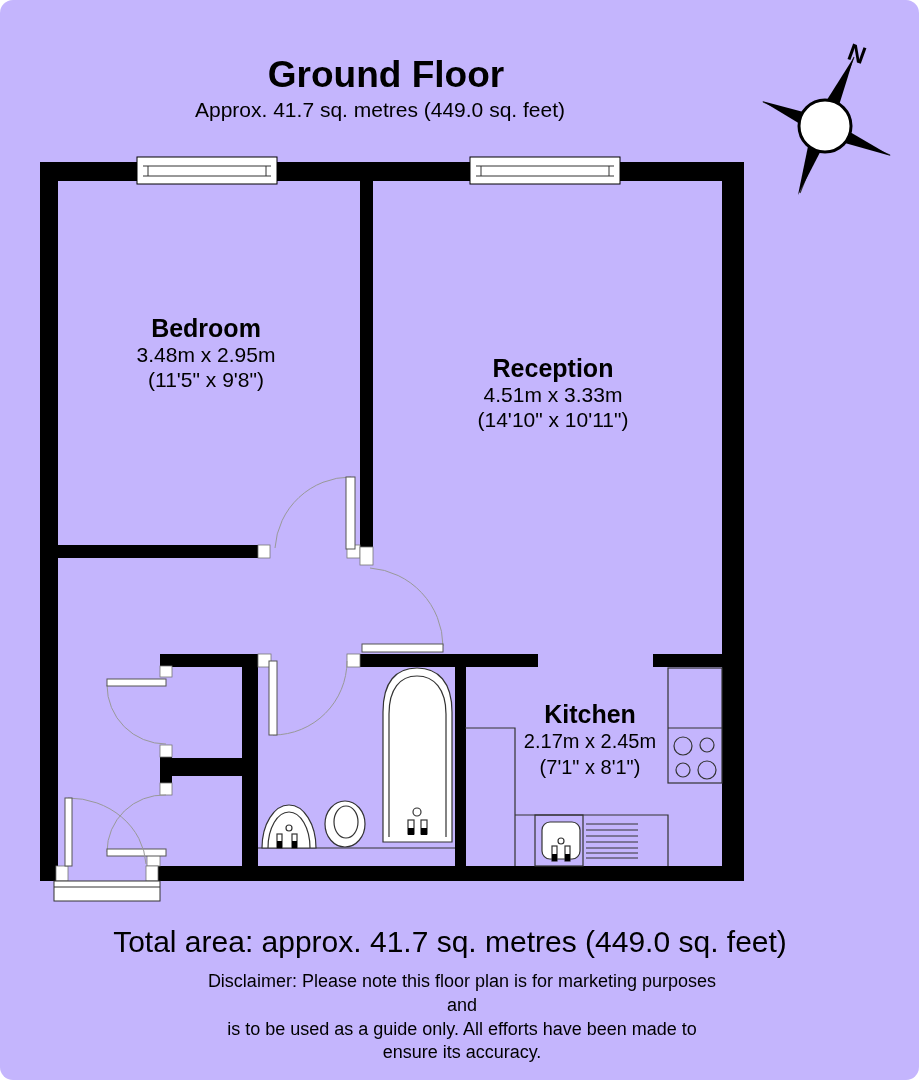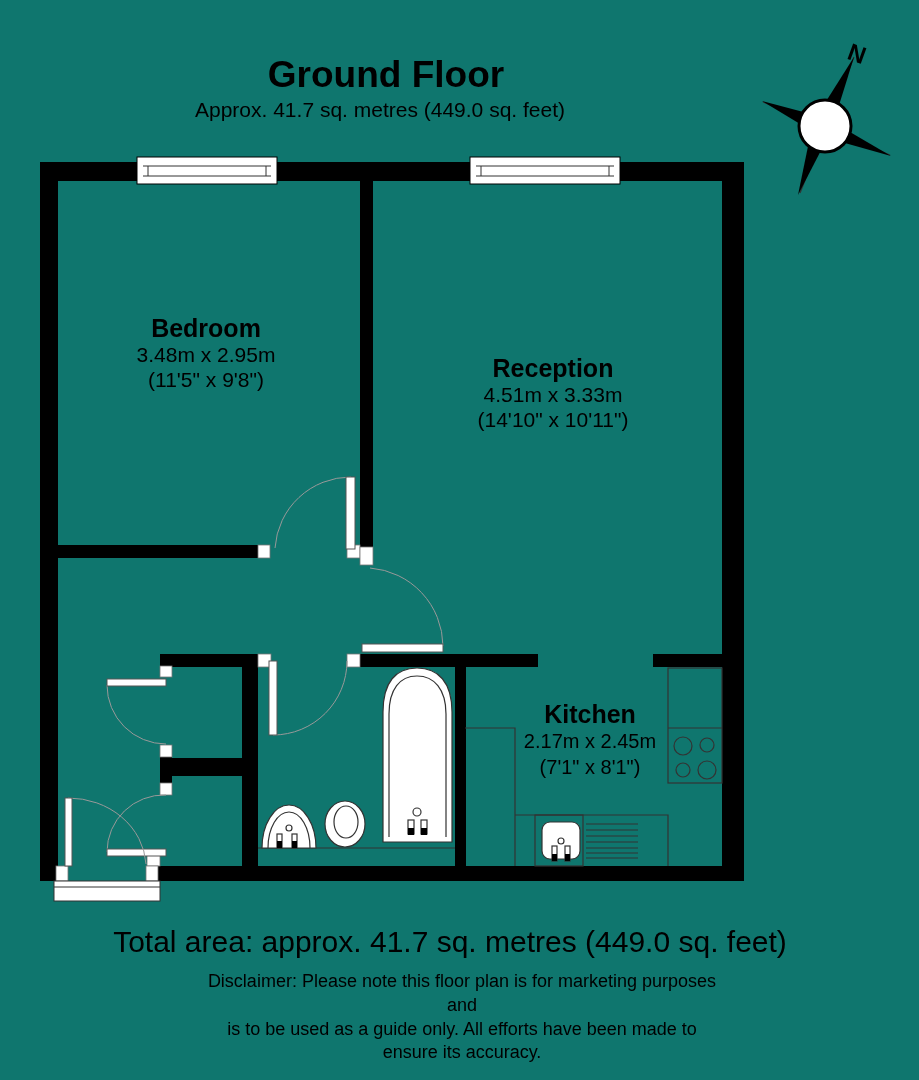--- a/index.html
+++ b/index.html
@@ -1,20 +1,21 @@
 <!DOCTYPE html>
 <html><head>
 <meta charset="utf-8">
 <style>
   html, body { margin: 0; padding: 0; background: #ffffff; }
   .page {
     position: relative;
     width: 919px; height: 1080px;
-    background: #0f766e;
+    background: #c4b5fd;
     font-family: "Liberation Sans", sans-serif;
+    border-radius: 13px;
   }
   svg text { fill: #000000; font-family: "Liberation Sans", sans-serif; }
   .t-title     { font-size: 37px; font-weight: bold; }
   .t-subtitle  { font-size: 21px; }
   .t-room      { font-size: 25px; font-weight: bold; }
   .t-dim       { font-size: 21px; }
   .t-dim-k     { font-size: 20px; }
   .t-total     { font-size: 30px; }
   .t-disc      { font-size: 18px; }
   .t-north     { font-size: 24px; font-weight: bold; }

